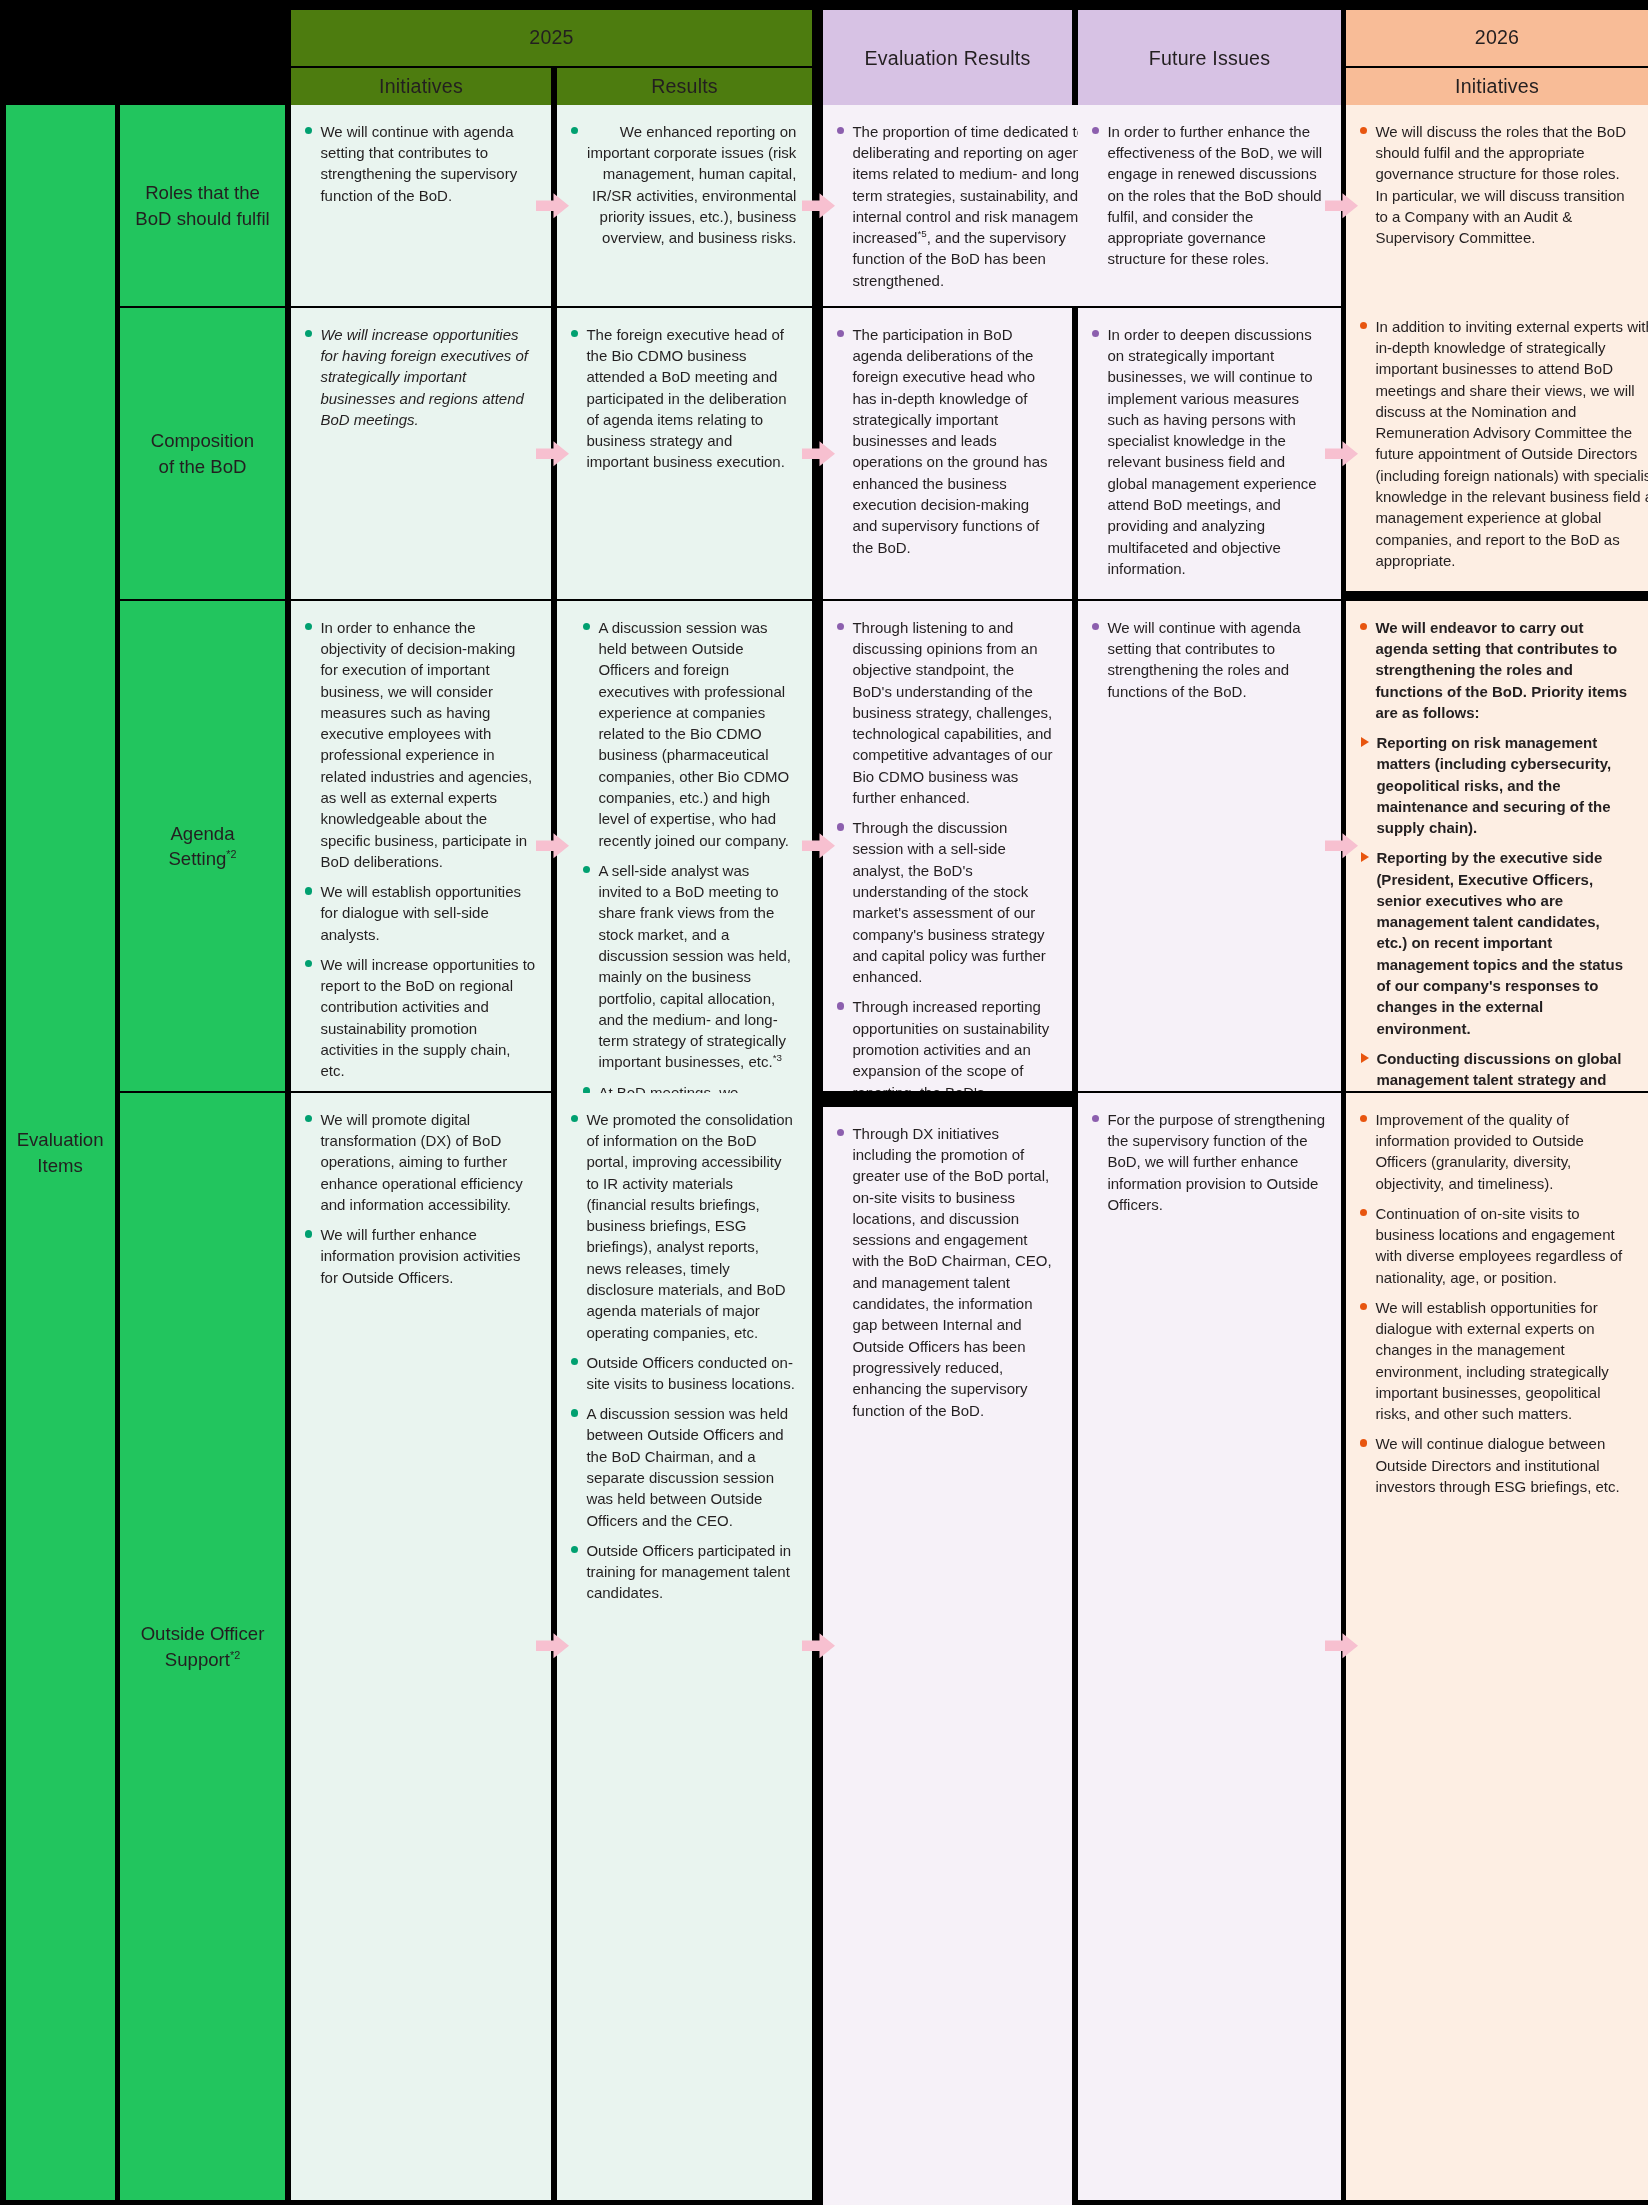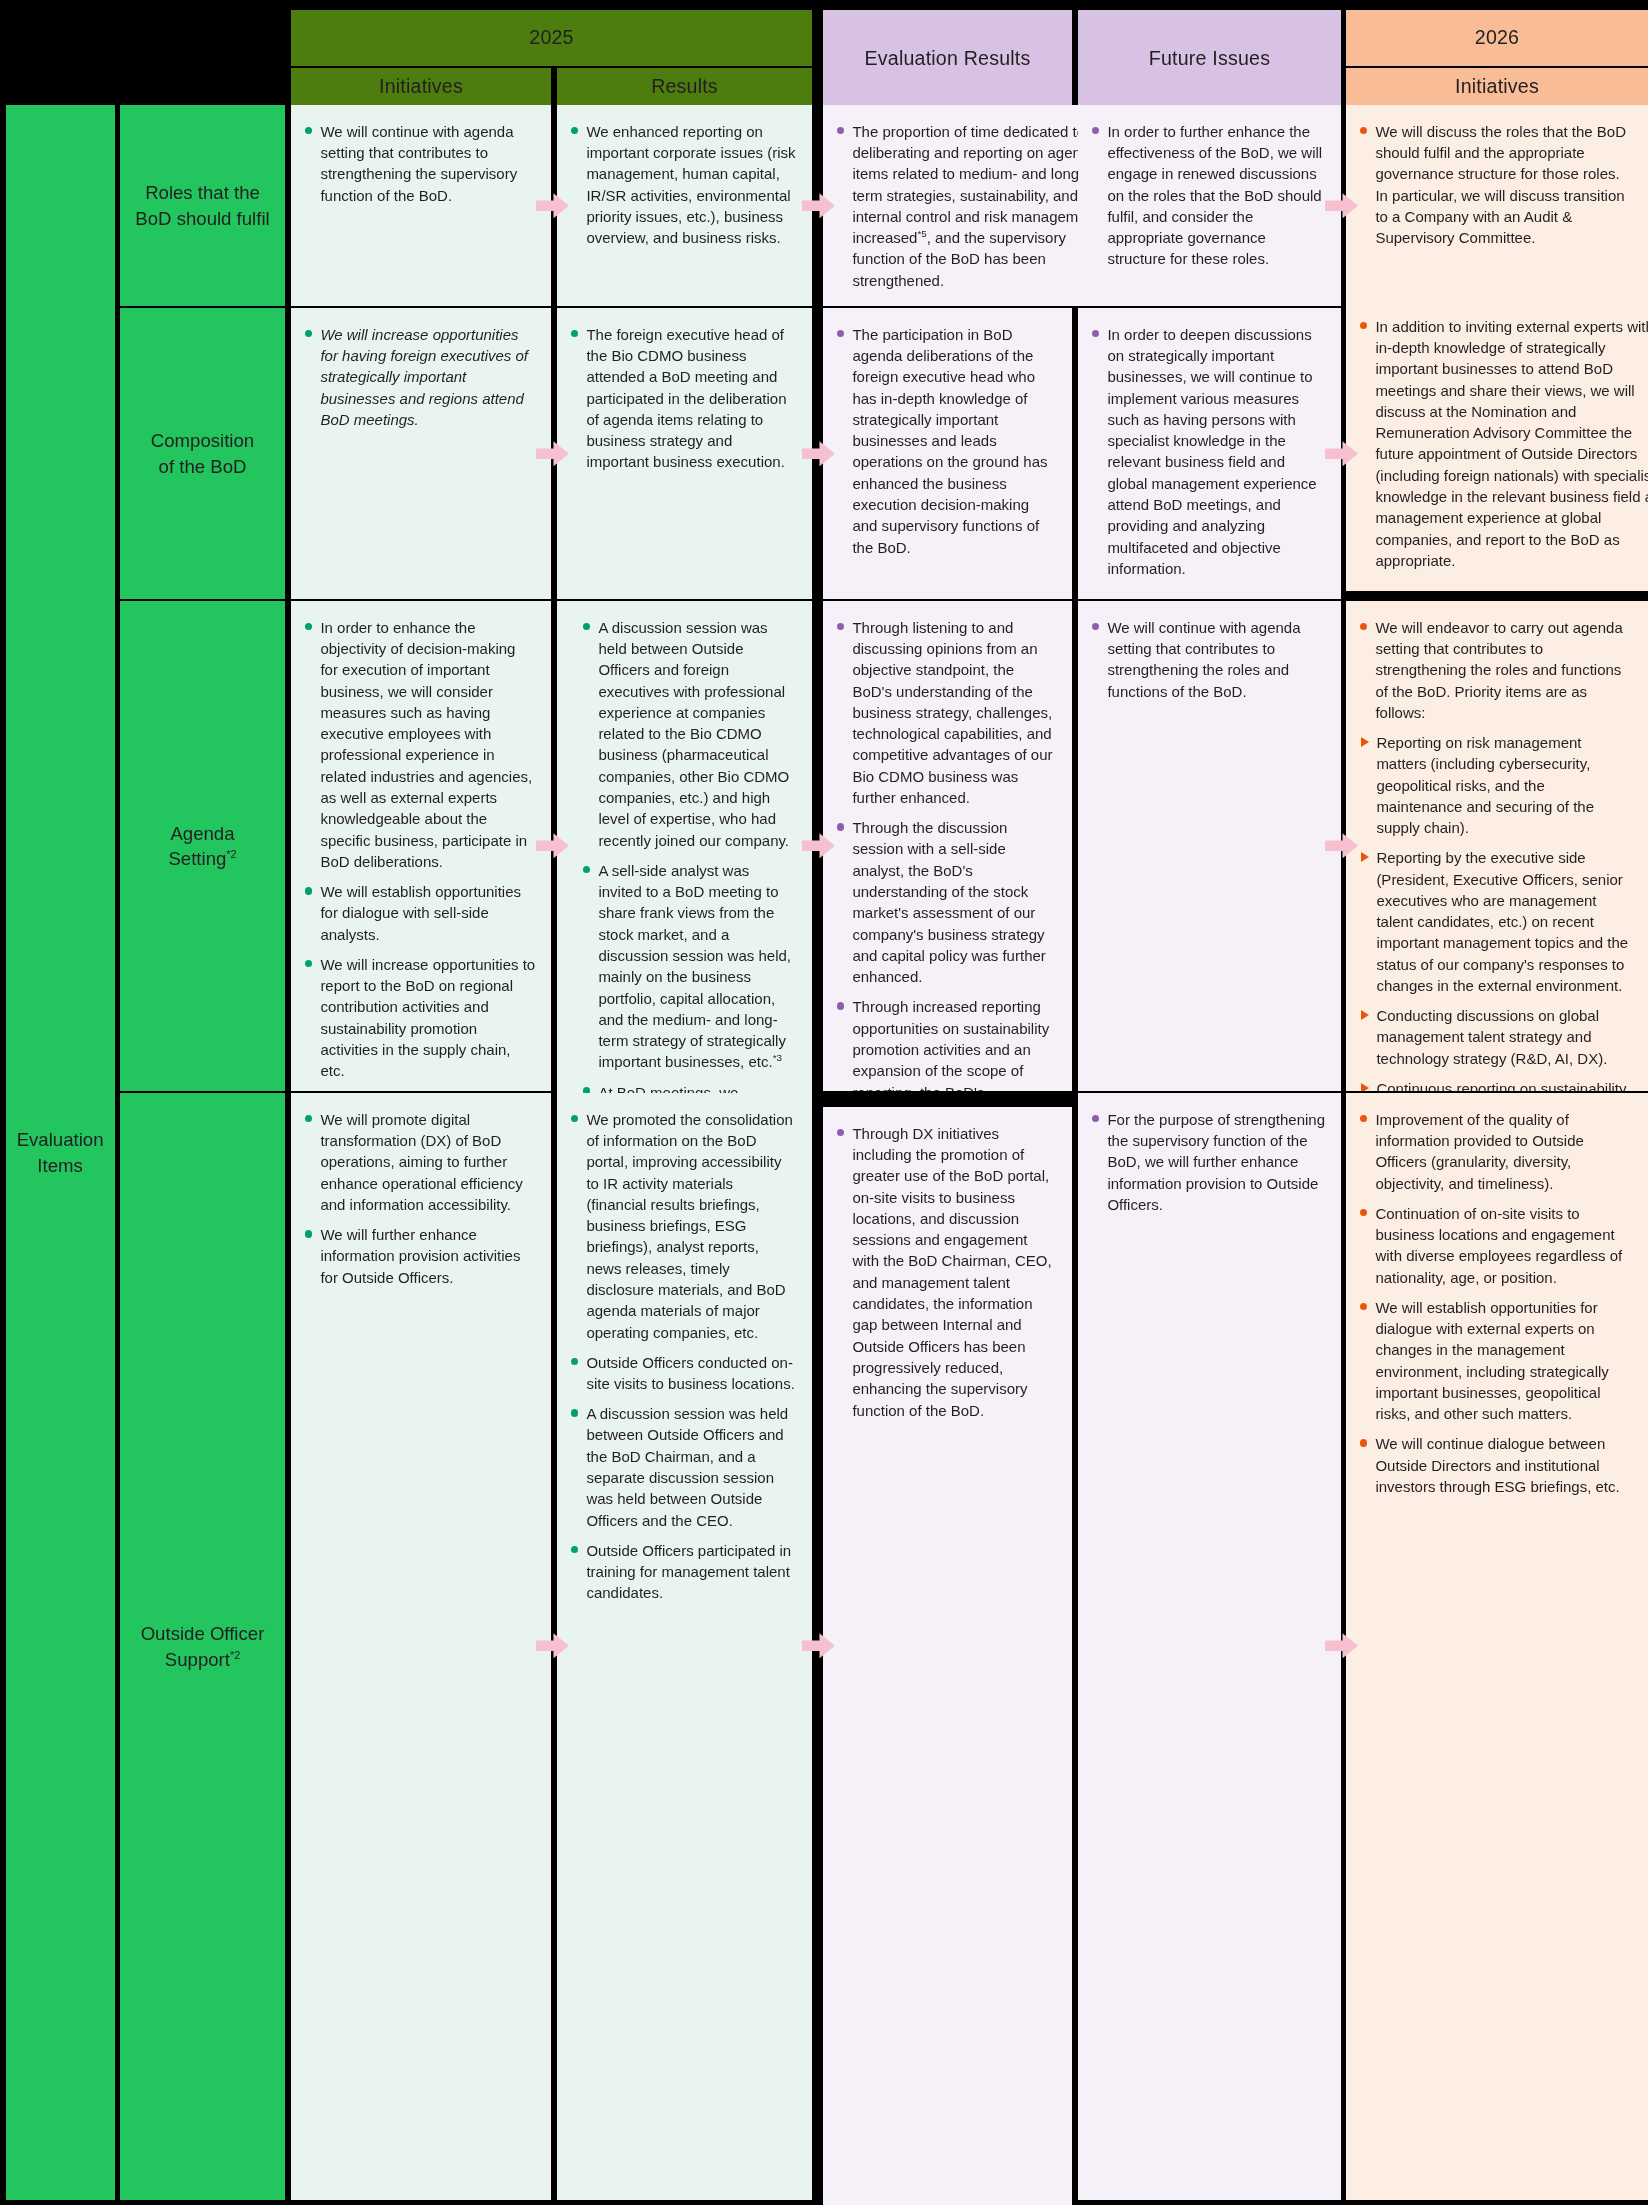--- a/index.html
+++ b/index.html
@@ -130,21 +130,21 @@
     <div class="cell rowlabel" style="left: 120px; top: 105px; width: 165px; height: 201px;">
       <div>Roles that the<br>BoD should fulfil</div>
     </div>
     <div class="cell teal-body" style="left: 291px; top: 105px; width: 260px; height: 201px;">
       <div class="body-pad">
         <ul class="blist dot-teal">
           <li>We will continue with agenda setting that contributes to strengthening the supervisory function of the BoD.</li>
         </ul>
       </div>
     </div>
-    <div class="cell teal-body" style="left: 557px; top: 105px; width: 255px; height: 201px;">
+    <div class="cell teal-body" style="left: 557px; top: 105px; width: 255px; height: 201px; text-align: right;">
       <div class="body-pad">
         <ul class="blist dot-teal">
           <li>We enhanced reporting on important corporate issues (risk management, human capital, IR/SR activities, environmental priority issues, etc.), business overview, and business risks.</li>
         </ul>
       </div>
     </div>
     <div class="cell purple-body" style="left: 823px; top: 105px; width: 292px; height: 201px;">
       <div class="body-pad">
         <ul class="blist dot-purple">
           <li>The proportion of time dedicated to deliberating and reporting on agenda items related to medium- and long-term strategies, sustainability, and internal control and risk management increased<sup class="fn">*5</sup>, and the supervisory function of the BoD has been strengthened.</li>
@@ -263,21 +263,21 @@
         </ul>
       </div>
     </div>
     <div class="cell purple-body" style="left: 1078px; top: 601px; width: 263px; height: 490px;">
       <div class="body-pad">
         <ul class="blist dot-purple">
           <li>We will continue with agenda setting that contributes to strengthening the roles and functions of the BoD.</li>
         </ul>
       </div>
     </div>
-    <div class="cell orange-body" style="left: 1346px; top: 601px; width: 302px; height: 490px;">
+    <div class="cell orange-body" style="left: 1346px; top: 601px; width: 302px; height: 490px; font-weight: bold;">
       <div class="body-pad">
         <ul class="blist dot-orange">
           <li>We will endeavor to carry out agenda setting that contributes to strengthening the roles and functions of the BoD. Priority items are as follows:</li>
         </ul>
         <ul class="tlist">
           <li>Reporting on risk management matters (including cybersecurity, geopolitical risks, and the maintenance and securing of the supply chain).</li>
           <li>Reporting by the executive side (President, Executive Officers, senior executives who are management talent candidates, etc.) on recent important management topics and the status of our company's responses to changes in the external environment.</li>
           <li>Conducting discussions on global management talent strategy and technology strategy (R&amp;D, AI, DX).</li>
           <li>Continuous reporting on sustainability promotion activities.</li>
         </ul>

